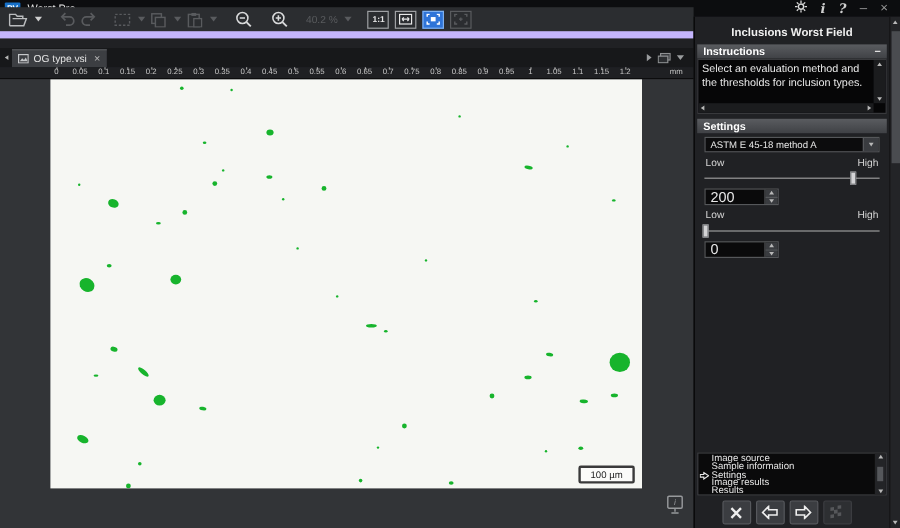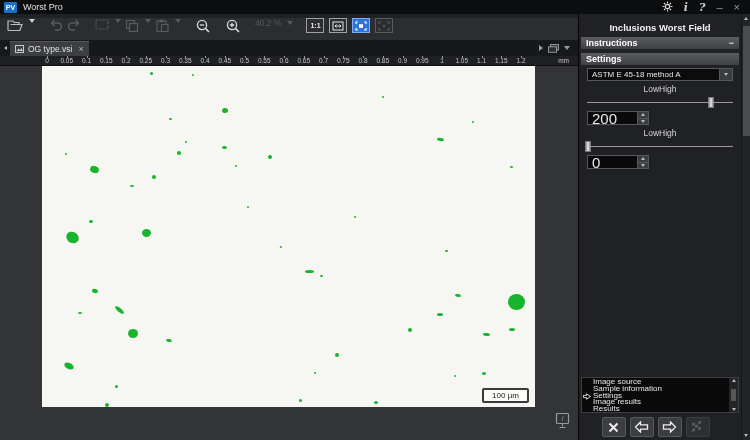--- a/index.html
+++ b/index.html
@@ -9,21 +9,21 @@
   
   .titlebar{position:absolute;top:0;left:0;width:750px;height:14px;background:#0c0d0f;display:flex;align-items:center;gap:6px;padding-left:4px;}
   .logo{width:13px;height:11px;background:#1670c8;color:#fff;font-size:7px;font-weight:bold;display:flex;align-items:center;justify-content:center;border-radius:1px;}
   .apptitle{color:#e4e4e4;font-size:9px;}
   .winctl{margin-left:auto;display:flex;align-items:center;gap:11px;padding-right:10px;}
   .winctl span{color:#cfcfcf;font-size:11px;line-height:11px;cursor:default;}
   .wi-serif{font-family:"DejaVu Serif",serif;font-style:italic;font-weight:bold;}
   .wi-dim{color:#9a9a9a!important;}
 
   
-  .toolbar{position:absolute;top:18px;left:0;width:578px;height:26px;background:#2b2d30;border-bottom:1px solid #c4b5fd;display:flex;align-items:flex-start;padding-left:5px;}
+  .toolbar{position:absolute;top:6px;left:0;width:578px;height:26px;background:#2b2d30;border-bottom:6px solid #c4b5fd;display:flex;align-items:center;padding-left:5px;}
   .tbtn{background:none;border:none;padding:1px 2px;display:flex;align-items:center;cursor:pointer;}
   .chev{width:0;height:0;border-left:3.5px solid transparent;border-right:3.5px solid transparent;border-top:4px solid #cfcfcf;margin-left:2px;}
   .chev.dim{border-top-color:#595b5e;}
   .zoomlvl{display:flex;align-items:center;gap:4px;color:#595b5e;font-size:8.5px;margin:0 8px 0 12px;}
   .vbtn{width:18px;height:15px;border:1px solid #9fa1a4;background:transparent;color:#e8e8e8;font-size:7px;font-weight:bold;display:flex;align-items:center;justify-content:center;margin-left:5px;cursor:pointer;padding:0;}
   .vbtn.active{background:#2e74d8;border-color:#7db0f0;}
   .vbtn.dim{border-color:#595b5e;color:#595b5e;}
   .sep{width:10px;}
 
   
@@ -62,25 +62,25 @@
   .instr-text{position:absolute;left:0;top:0;right:10px;bottom:8px;padding:2px 3px;color:#e8e8e8;font-size:9px;line-height:1.3;overflow:hidden;}
   .ivscroll{position:absolute;right:0;top:0;bottom:8px;width:10px;background:#1b1c1e;display:flex;flex-direction:column;align-items:center;justify-content:space-between;padding:2px 0;}
   .ihscroll{position:absolute;left:0;right:10px;bottom:0;height:8px;background:#1b1c1e;display:flex;align-items:center;justify-content:space-between;padding:0 2px;}
   .sbody{padding:0 8px;}
   .flabel{color:#f2f2f2;font-size:9px;font-weight:bold;}
   .mt3{margin-top:3px;}.mt6{margin-top:6px;}.mt7{margin-top:7px;}.mt8{margin-top:8px;}
   .dd{height:13px;background:#0c0c0d;border:1px solid #55575a;display:flex;align-items:center;color:#e6e6e6;font-size:8px;padding-left:4px;cursor:pointer;}
   .dd-btn{margin-left:auto;width:13px;height:100%;background:#3a3c40;border-left:1px solid #55575a;display:flex;align-items:center;justify-content:center;}
   .grpline{display:flex;align-items:center;gap:5px;color:#c0c0c0;font-size:8.5px;}
   .grpline:after{content:"";flex:1;height:1px;background:#5a5a5a;}
-  .lowhigh{display:flex;justify-content:center;color:#d5d5d5;font-size:8.5px;padding:0 1px;}
+  .lowhigh{display:flex;justify-content:space-between;color:#d5d5d5;font-size:8.5px;padding:0 1px;}
   .slider{position:relative;height:11px;}
   .strack{position:absolute;left:0;right:0;top:5px;height:1px;background:#9a9a9a;}
   .shandle{position:absolute;top:0;width:5px;height:11px;background:#d4d4d6;border:1px solid #77797c;transform:translateX(-50%);cursor:pointer;}
-  .numin{position:relative;width:62px;height:14px;background:#0a0a0b;border:1px solid #55575a;color:#e8e8e8;font-size:15px;display:flex;align-items:center;padding-left:4px;}
+  .numin{position:relative;width:62px;height:14px;background:#0a0a0b;border:1px solid #55575a;color:#e8e8e8;font-size:12px;display:flex;align-items:center;padding-left:4px;}
   .spin{position:absolute;right:0;top:0;bottom:0;width:11px;display:flex;flex-direction:column;border-left:1px solid #55575a;}
   .spin div{flex:1;background:#3a3c40;display:flex;align-items:center;justify-content:center;cursor:pointer;}
   .spin div:first-child{border-bottom:1px solid #55575a;}
   .wizard{position:absolute;left:2px;right:2px;bottom:27px;height:36px;background:#0a0a0b;border:1px solid #3c3e42;}
   .wsteps{position:absolute;left:0;top:1px;right:9px;bottom:1px;overflow:hidden;}
   .wstep{position:relative;padding-left:11px;color:#e6e6e6;font-size:8px;line-height:6.8px;height:6.8px;cursor:pointer;white-space:nowrap;}
   .wstep .cur{position:absolute;left:1px;top:0px;}
   .wvscroll{position:absolute;right:0;top:0;bottom:0;width:9px;background:#232427;display:flex;flex-direction:column;align-items:center;justify-content:space-between;padding:1px 0;}
   .wthumb{width:5px;flex:0 0 12px;background:#55575b;}
   .actions{position:absolute;left:0;right:9px;bottom:3px;display:flex;justify-content:center;gap:4px;}
@@ -343,20 +343,31 @@
   </div>
 
   <div class="panel">
     <div class="panel-inner">
       <div class="ptitle">Inclusions Worst Field</div>
 
       <div class="sechdr">
         <span>Instructions</span>
         <span class="collapse">−</span>
       </div>
+      <div class="instr-wrap">
+        <div class="instr-text">Select an evaluation method and the thresholds for inclusion types.</div>
+        <div class="ivscroll">
+            <i class="tri-u-sm"></i>
+            <i class="tri-d-sm"></i>
+          </div>
+        <div class="ihscroll">
+            <i class="tri-l-sm"></i>
+            <i class="tri-r-sm"></i>
+          </div>
+      </div>
 
       <div class="sechdr">
         <span>Settings</span>
       </div>
 
       <div class="sbody">
         <div class="dd mt3">
           <span>ASTM E 45-18 method A</span>
           <span class="dd-btn">
               <i class="tri-d-sm"></i>

